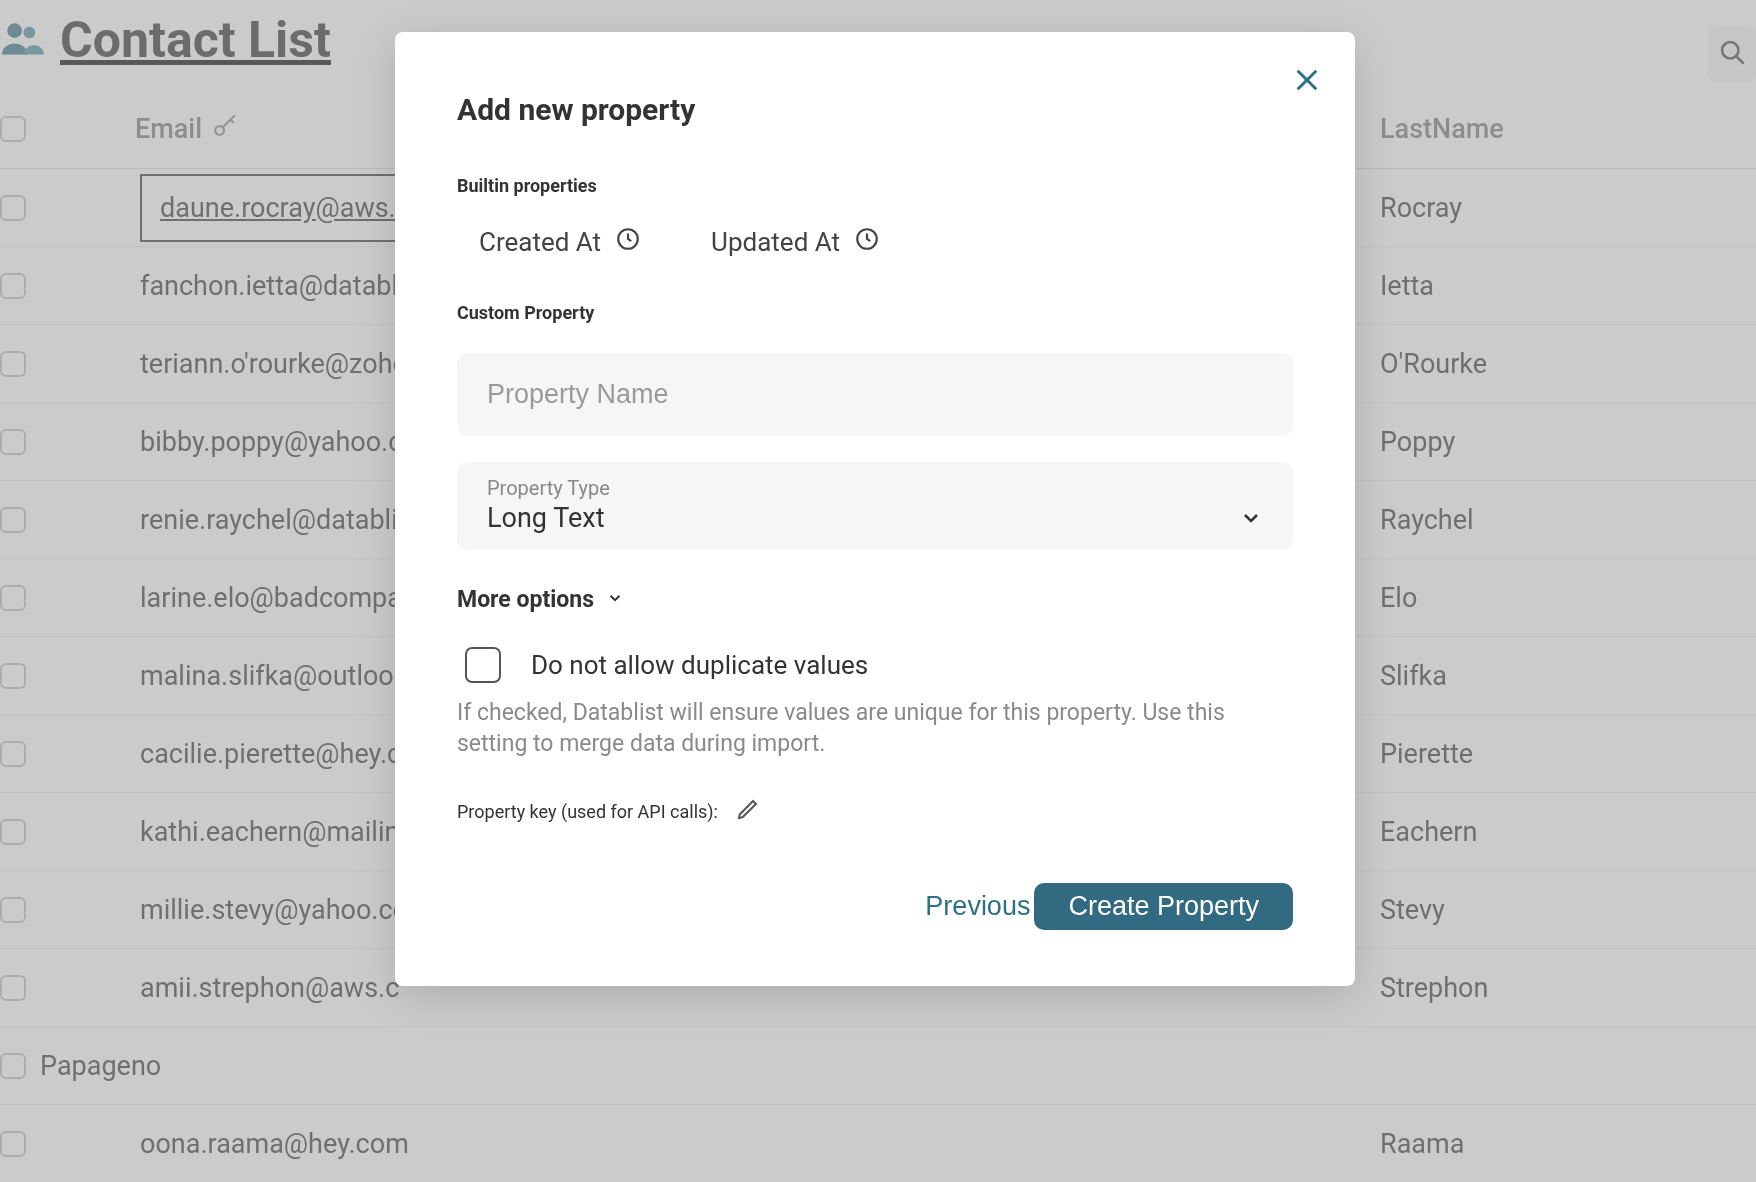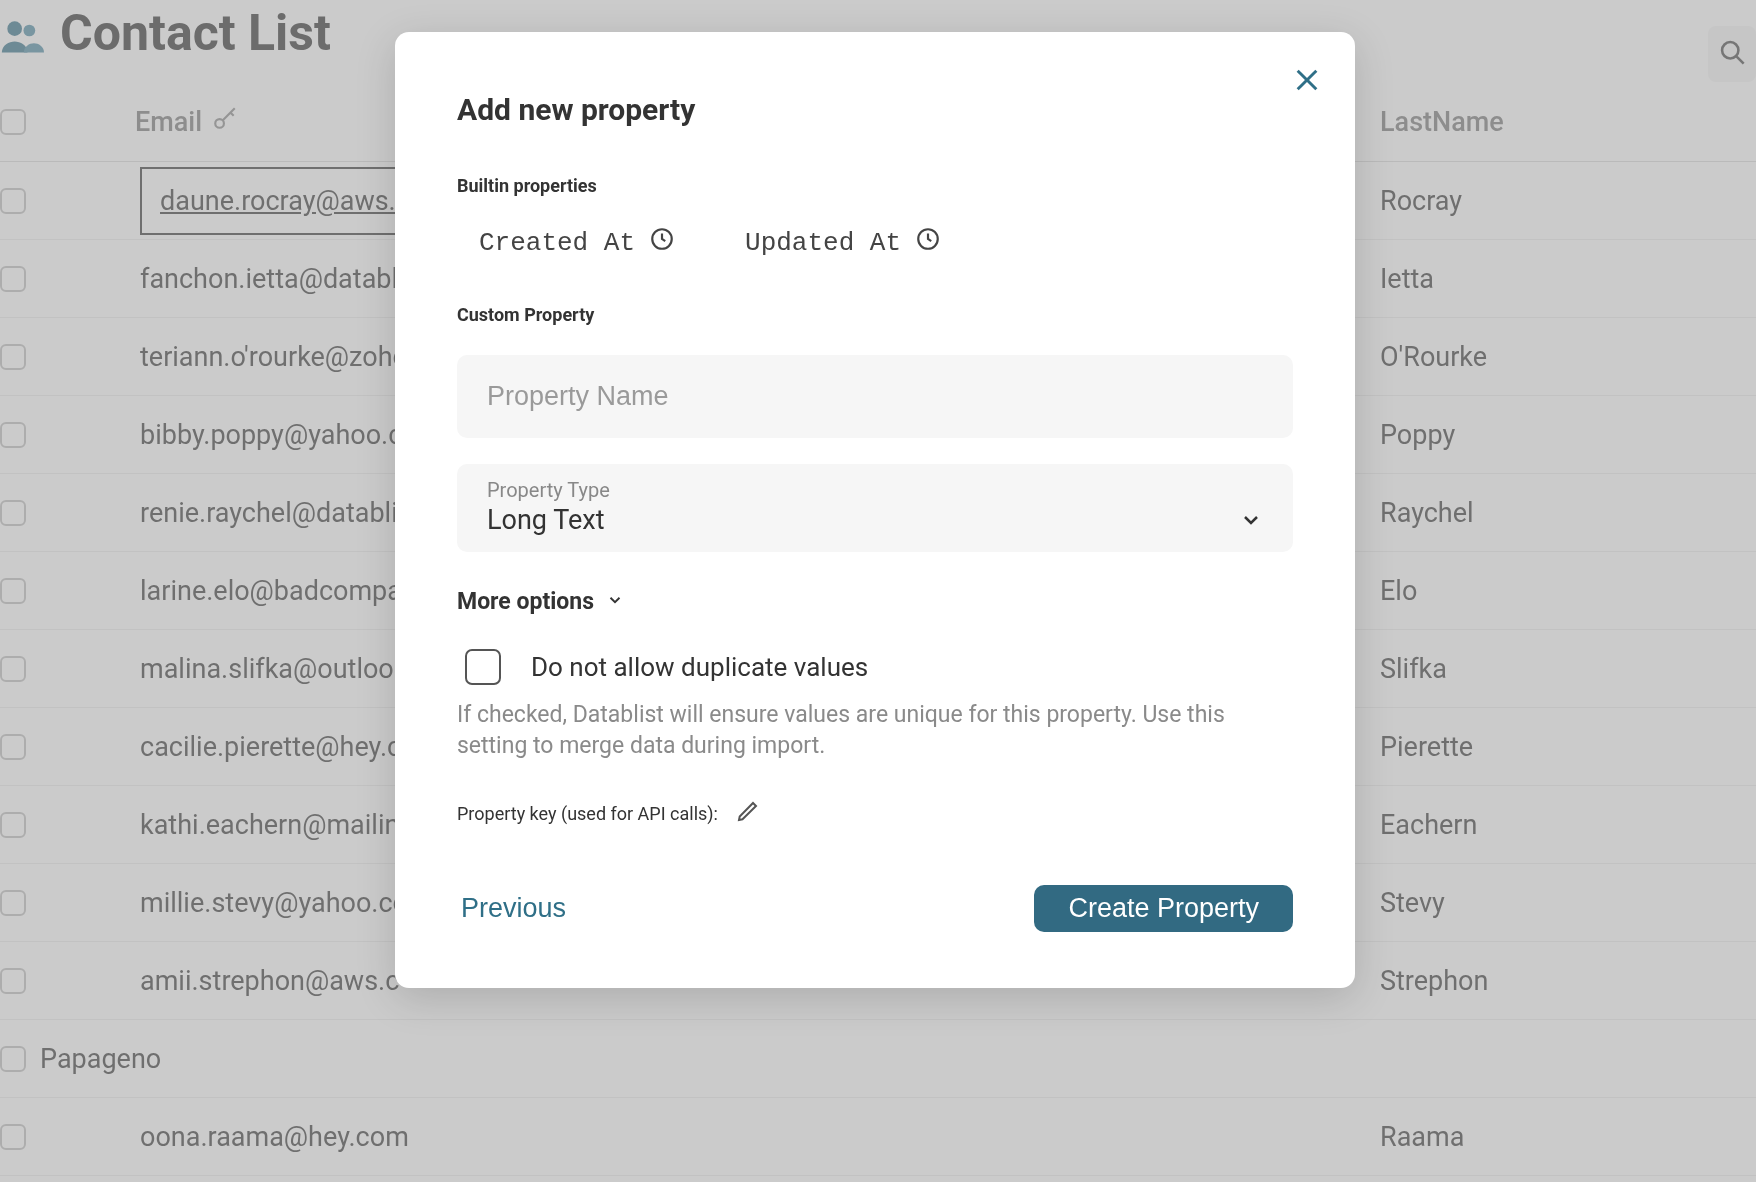--- a/index.html
+++ b/index.html
@@ -2,21 +2,21 @@
 <html><head>
 <meta charset="utf-8">
 <style>
   * { box-sizing: border-box; margin: 0; padding: 0; }
   html, body { width: 1756px; height: 1182px; font-family: -apple-system, BlinkMacSystemFont, "Segoe UI", Roboto, Arial, sans-serif; overflow: hidden; }
   body { position: relative; }
 
   .bg { position: absolute; inset: 0; background: #fff; }
 
   
-  .page-header { display: flex; align-items: flex-end; padding: 4px 0 20px 0; }
+  .page-header { display: flex; align-items: center; padding: 11px 0 20px 0; text-decoration: underline; }
   .people-icon { margin-right: 16px; color: #2f6f87; }
   .page-title { font-size: 50px; font-weight: 700; color: #2d2d2d; }
 
   
   .search-area { position: absolute; top: 26px; right: 0; display: flex; align-items: center; gap: 8px; background: #f4f4f4; border-radius: 8px; padding: 12px 10px; }
   .search-area svg { width: 28px; height: 28px; stroke: #444; }
 
   
   .table { width: 100%; }
   .thead { display: flex; border-bottom: 1px solid #d9d9d9; height: 80px; align-items: center; }
@@ -33,29 +33,29 @@
   .cell-last { flex: 1; padding-left: 0; }
 
   .row-check { width: 26px; height: 26px; border: 2px solid #bdbdbd; border-radius: 6px; margin-left: 0; }
 
   .first-email { text-decoration: underline; border: 2px solid #333; padding: 16px 18px; display: inline-block; }
 
   
   .overlay { position: absolute; inset: 0; background: rgba(160,160,160,0.55); }
 
   
-  .modal { position: absolute; top: 32px; left: 395px; width: 960px; background: #fff; border-radius: 14px; box-shadow: 0 10px 40px rgba(0,0,0,0.15); padding: 60px 62px 54px 62px; }
+  .modal { position: absolute; top: 32px; left: 395px; width: 960px; background: #fff; border-radius: 8px; box-shadow: 0 10px 40px rgba(0,0,0,0.15); padding: 60px 62px 54px 62px; }
   .modal-close { position: absolute; top: 34px; right: 34px; cursor: pointer; }
   .modal-close svg { width: 28px; height: 28px; stroke: #2f6f87; stroke-width: 2.5; }
 
   .modal-title { font-size: 30px; font-weight: 700; color: #333; margin-bottom: 48px; }
   .section-h { font-size: 18px; font-weight: 700; color: #333; margin-bottom: 30px; }
 
   .builtin-row { display: flex; gap: 70px; margin-bottom: 44px; padding-left: 22px;}
-  .builtin-item { display: flex; align-items: center; gap: 14px; font-size: 26px; color: #444; font-family: Liberation Mono, monospace; }
+  .builtin-item { display: flex; align-items: center; gap: 14px; font-size: 26px; color: #444; }
   .clock-svg { width: 26px; height: 26px; stroke: #444; fill:none; stroke-width:2; }
 
   .field { background: #f6f6f6; border-radius: 10px; padding: 26px 30px; margin-bottom: 26px; }
   .field-input { width: 100%; border: none; background: transparent; font-size: 27px; color: #333; outline: none; }
   .field-input::placeholder { color: #9a9a9a; }
 
   .select-field { background: #f6f6f6; border-radius: 10px; padding: 14px 30px 16px 30px; display:flex; align-items:flex-end; justify-content:space-between; margin-bottom: 36px;}
   .select-inner {}
   .select-label { font-size: 20px; color: #888; margin-bottom: 2px; }
   .select-value { font-size: 27px; color: #333; }
@@ -65,21 +65,21 @@
   .more-opts .chev-sm { width:18px; height:18px; stroke:#333; stroke-width:2.5; fill:none;}
 
   .check-row { display:flex; align-items:center; gap: 30px; margin-bottom: 14px; padding-left: 8px;}
   .check-box { width: 36px; height: 36px; border: 2.5px solid #555; border-radius: 7px; }
   .check-label { font-size: 26px; color: #333; }
   .help-text { font-size: 23px; color: #8a8a8a; line-height: 1.35; margin-bottom: 38px;}
 
   .api-row { display:flex; align-items:center; gap: 18px; font-size:18px; color:#333; margin-bottom: 56px;}
   .pencil { width:24px; height:24px; stroke:#555; fill:none; stroke-width:2;}
 
-  .modal-footer { display:flex; justify-content: space-between; align-items:center; }
+  .modal-footer { display:flex; justify-content: flex-end; align-items:center; }
   .btn-prev { font-size: 27px; color: #2f6f87; background: transparent; border:none; cursor:pointer; padding: 10px 4px;}
   .btn-create { font-size: 27px; color: #fff; background: #326a82; border:none; border-radius: 10px; padding: 8px 34px; cursor:pointer; font-weight: 500;}
 </style>
 </head>
 <body>
 
 <div class="bg">
 
   <div class="page-header">
     <span class="people-icon">

